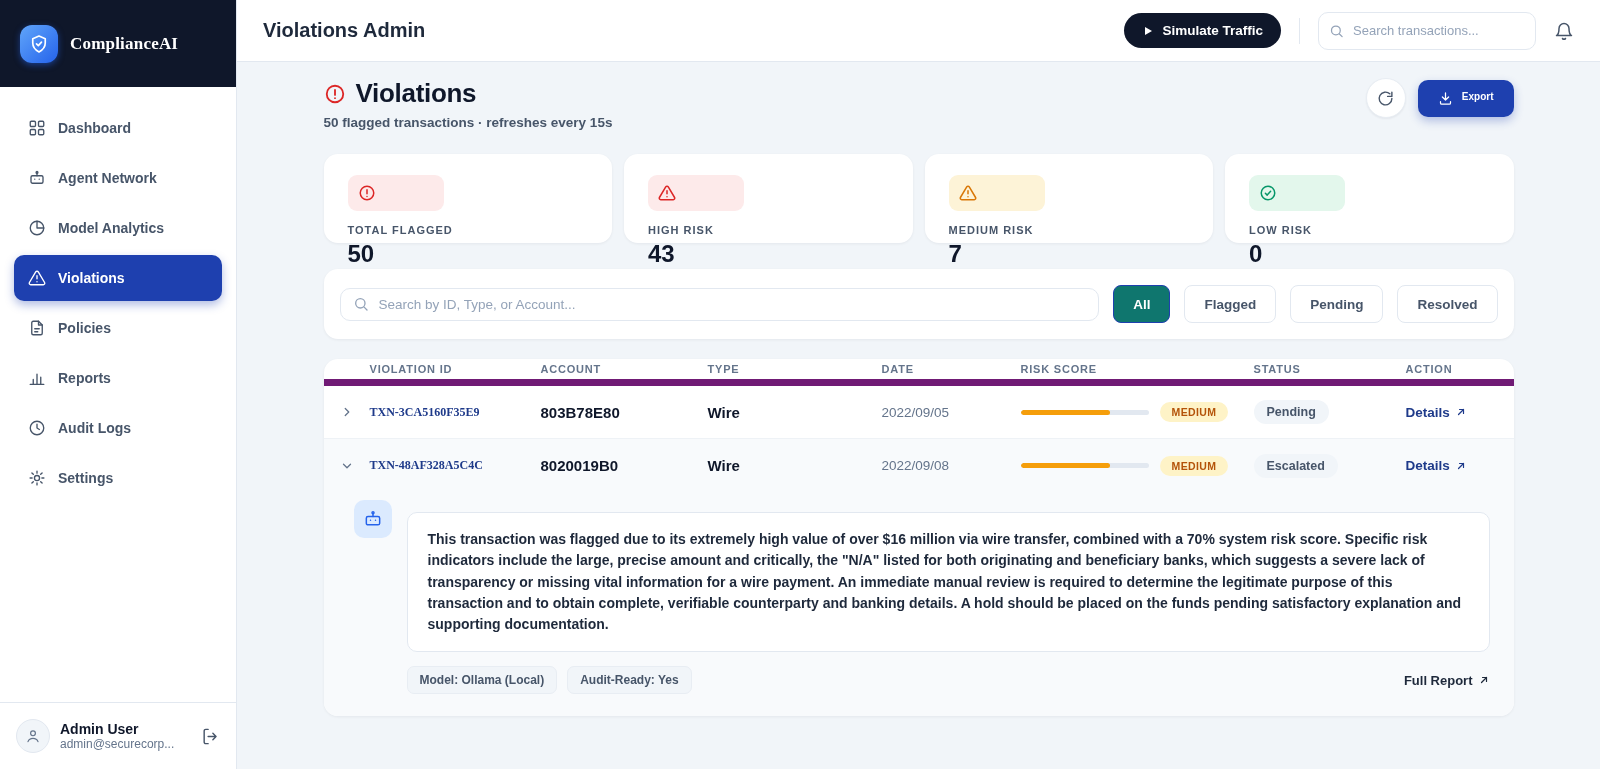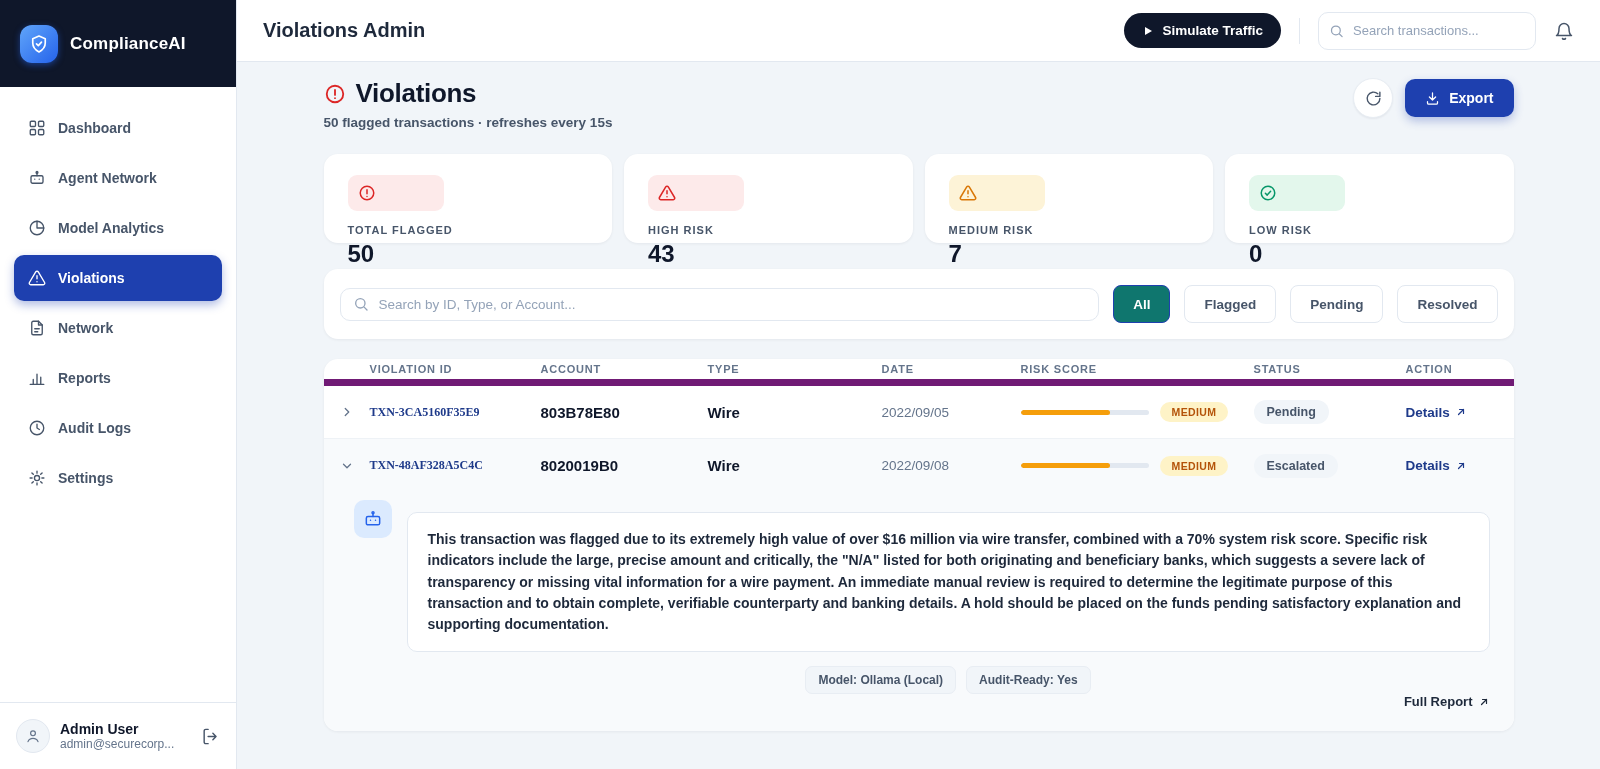--- a/index.html
+++ b/index.html
@@ -4,21 +4,21 @@
 <style>
   * { box-sizing: border-box; margin: 0; padding: 0; }
   html, body { width: 1600px; height: 769px; overflow: hidden; }
   body { font-family: "Liberation Sans", sans-serif; background: #f1f5f9; color: #0f172a; }
   .app { display: flex; width: 1600px; height: 769px; }
 
   
   .sidebar { width: 237px; background: #ffffff; border-right: 1px solid #e2e8f0; display: flex; flex-direction: column; flex-shrink: 0; }
   .sidebar-header { background: #0f172a; height: 87px; display: flex; align-items: center; padding: 0 20px; gap: 12px; flex-shrink: 0; }
   .logo-box { width: 38px; height: 38px; border-radius: 12px; background: linear-gradient(135deg, #60a5fa, #2563eb); display: flex; align-items: center; justify-content: center; box-shadow: 0 2px 6px rgba(37,99,235,.5); }
-  .brand-name { color: #ffffff; font-size: 17px; font-weight: 700; letter-spacing: .2px; }
+  .brand-name { color: #ffffff; font-size: 17px; font-weight: 700; letter-spacing: .2px; font-family: Liberation Serif, serif; }
   .nav { padding: 18px 14px; }
   .nav-item { display: flex; align-items: center; gap: 12px; height: 46px; padding: 0 14px; border-radius: 10px; color: #475569; font-size: 14px; font-weight: 600; margin-bottom: 4px; cursor: pointer; }
   .nav-item svg { flex-shrink: 0; }
   .nav-item.active { background: #1e40af; color: #ffffff; box-shadow: 0 4px 10px rgba(30,64,175,.35); }
   .sidebar-footer { margin-top: auto; border-top: 1px solid #e2e8f0; padding: 16px 16px; display: flex; align-items: center; gap: 10px; }
   .avatar { width: 34px; height: 34px; border-radius: 50%; background: #f1f5f9; border: 1px solid #e2e8f0; display: flex; align-items: center; justify-content: center; color: #64748b; flex-shrink: 0; }
   .user-meta { flex: 1; min-width: 0; }
   .user-name { font-size: 14px; font-weight: 700; color: #0f172a; }
   .user-email { font-size: 12px; color: #64748b; white-space: nowrap; overflow: hidden; text-overflow: ellipsis; max-width: 120px; }
   .logout-btn { color: #475569; cursor: pointer; display: flex; }
@@ -39,21 +39,21 @@
   
   .content { flex: 1; overflow: hidden; }
   .container { width: 1190px; margin: 0 auto; padding-top: 16px; }
   .page-head { display: flex; align-items: flex-start; }
   .page-title-row { display: flex; align-items: center; gap: 10px; }
   .page-title-row .warn { color: #dc2626; display: flex; }
   .page-title { font-size: 26px; font-weight: 800; color: #0f172a; letter-spacing: -.3px; }
   .page-sub { font-size: 13.5px; font-weight: 600; color: #475569; margin-top: 6px; }
   .page-actions { margin-left: auto; display: flex; align-items: center; gap: 12px; }
   .refresh-btn { width: 40px; height: 40px; border-radius: 50%; background: #fff; border: 1px solid #e8edf3; display: flex; align-items: center; justify-content: center; color: #475569; cursor: pointer; box-shadow: 0 1px 2px rgba(15,23,42,.06); }
-  .export-btn { background: #1e40af; color: #fff; border: none; border-radius: 10px; padding: 11px 20px; font-size: 14px; font-weight: 700; display: flex; align-items: flex-end; gap: 9px; cursor: pointer; font-family: inherit; box-shadow: 0 4px 10px rgba(30,64,175,.3); }
+  .export-btn { background: #1e40af; color: #fff; border: none; border-radius: 10px; padding: 11px 20px; font-size: 10px; font-weight: 700; display: flex; align-items: flex-start; gap: 9px; cursor: pointer; font-family: inherit; box-shadow: 0 4px 10px rgba(30,64,175,.3); }
 
   
   .stats { display: grid; grid-template-columns: repeat(4, 1fr); gap: 12px; margin-top: 24px; }
   .stat-card { background: #fff; border-radius: 14px; padding: 21px 24px; box-shadow: 0 1px 3px rgba(15,23,42,.06); height: 89px; }
   .stat-pill { width: 96px; height: 36px; border-radius: 9px; display: flex; align-items: center; padding-left: 10px; }
   .stat-pill.red { background: #fdeaea; color: #dc2626; }
   .stat-pill.amber { background: #fdf3d7; color: #d97706; }
   .stat-pill.green { background: #e3f7ec; color: #059669; }
   .stat-label { margin-top: 13px; font-size: 11px; font-weight: 700; color: #475569; letter-spacing: 1px; }
   .stat-value { margin-top: 4px; font-size: 24px; font-weight: 800; color: #0f172a; }
@@ -86,21 +86,21 @@
   .details-link { display: flex; align-items: center; gap: 5px; color: #1e3a8a; font-size: 13.5px; font-weight: 700; cursor: pointer; }
 
   
   .detail-section { background: #f8fafc; padding: 6px 24px 22px 30px; display: flex; gap: 15px; }
   .ai-icon-box { width: 38px; height: 38px; border-radius: 10px; background: #dbeafe; color: #2563eb; display: flex; align-items: center; justify-content: center; flex-shrink: 0; margin-top: 2px; }
   .detail-body { flex: 1; min-width: 0; }
   .detail-head { display: flex; align-items: center; gap: 12px; }
   .detail-title { font-size: 15px; font-weight: 800; color: #0f172a; }
   .agent-badge { background: #eef2ff; color: #4338ca; font-size: 11px; font-weight: 700; padding: 4px 10px; border-radius: 6px; }
   .reason-box { margin-top: 14px; background: #fff; border: 1px solid #e2e8f0; border-radius: 10px; padding: 16px 20px; font-size: 14px; font-weight: 600; color: #1e293b; line-height: 1.52; }
-  .detail-foot { margin-top: 14px; display: flex; align-items: center; flex-direction: column; }
+  .detail-foot { margin-top: 14px; display: flex; align-items: center; }
   .chips { display: flex; gap: 10px; }
   .chip { background: #f1f5f9; border: 1px solid #e8edf3; color: #475569; font-size: 12px; font-weight: 600; padding: 6px 12px; border-radius: 7px; }
   .full-report { margin-left: auto; display: flex; align-items: center; gap: 5px; font-size: 13px; font-weight: 800; color: #1e293b; cursor: pointer; }
 
   svg { display: block; }
 </style>
 </head>
 <body>
 
 <div class="app">
@@ -160,21 +160,21 @@
         <span>Violations</span>
       </div>
       <div class="nav-item">
         <span>
             <svg width="18" height="18" viewBox="0 0 24 24" fill="none" stroke="currentColor" stroke-width="1.8" stroke-linecap="round" stroke-linejoin="round">
               <path d="M14 3H7a2 2 0 0 0-2 2v14a2 2 0 0 0 2 2h10a2 2 0 0 0 2-2V8z"></path>
               <path d="M14 3v5h5"></path>
               <path d="M9 13h6M9 17h4"></path>
             </svg>
           </span>
-        <span>Network</span>
+        <span>Policies</span>
       </div>
       <div class="nav-item">
         <span>
             <svg width="18" height="18" viewBox="0 0 24 24" fill="none" stroke="currentColor" stroke-width="1.8" stroke-linecap="round" stroke-linejoin="round">
               <path d="M7 20v-6M12 20V7M17 20v-9"></path>
               <path d="M3 20.5h18"></path>
             </svg>
           </span>
         <span>Reports</span>
       </div>

